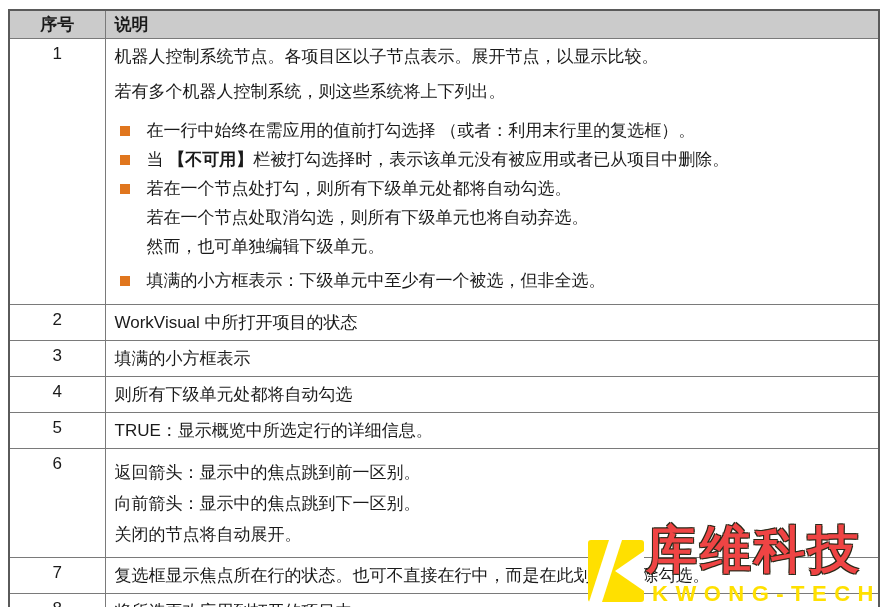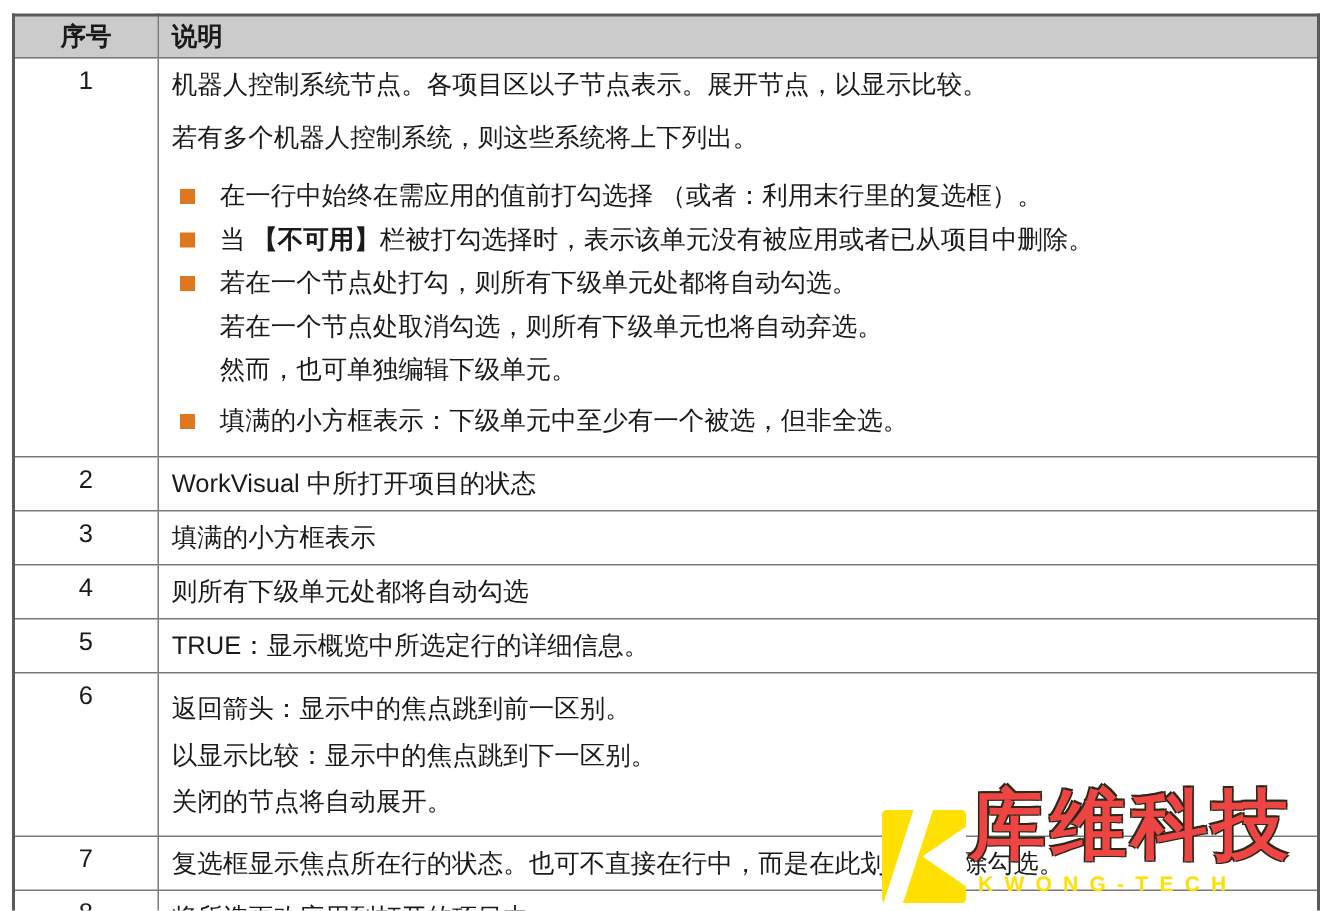--- a/index.html
+++ b/index.html
@@ -94,21 +94,21 @@
     color: #ef4444;
     white-space: nowrap;
     text-shadow:
       -1px -1px 0 #2a2a1a, 1px -1px 0 #2a2a1a,
       -1px  1px 0 #2a2a1a, 1px  1px 0 #2a2a1a;
   }
   .brand-en {
     position: absolute;
     left: 66px;
     top: 58px;
-    font-size: 14px;
+    font-size: 22px;
     font-weight: bold;
     letter-spacing: 7.5px;
     color: #ffe000;
     white-space: nowrap;
   }
 </style>
 </head>
 <body>
 
 <div class="page">
@@ -171,21 +171,21 @@
 
       <tr class="rh-1line">
         <td class="num">5</td>
         <td class="desc">TRUE：显示概览中所选定行的详细信息。</td>
       </tr>
 
       <tr class="rh-3line">
         <td class="num">6</td>
         <td class="desc desc-lines">
           <div class="p6">返回箭头：显示中的焦点跳到前一区别。</div>
-          <div class="p6">以显示比较：显示中的焦点跳到下一区别。</div>
+          <div class="p6">向前箭头：显示中的焦点跳到下一区别。</div>
           <div class="p6">关闭的节点将自动展开。</div>
         </td>
       </tr>
 
       <tr class="rh-1line">
         <td class="num">7</td>
         <td class="desc">复选框显示焦点所在行的状态。也可不直接在行中，而是在此划勾或去除勾选。</td>
       </tr>
 
       <tr class="rh-1line">

